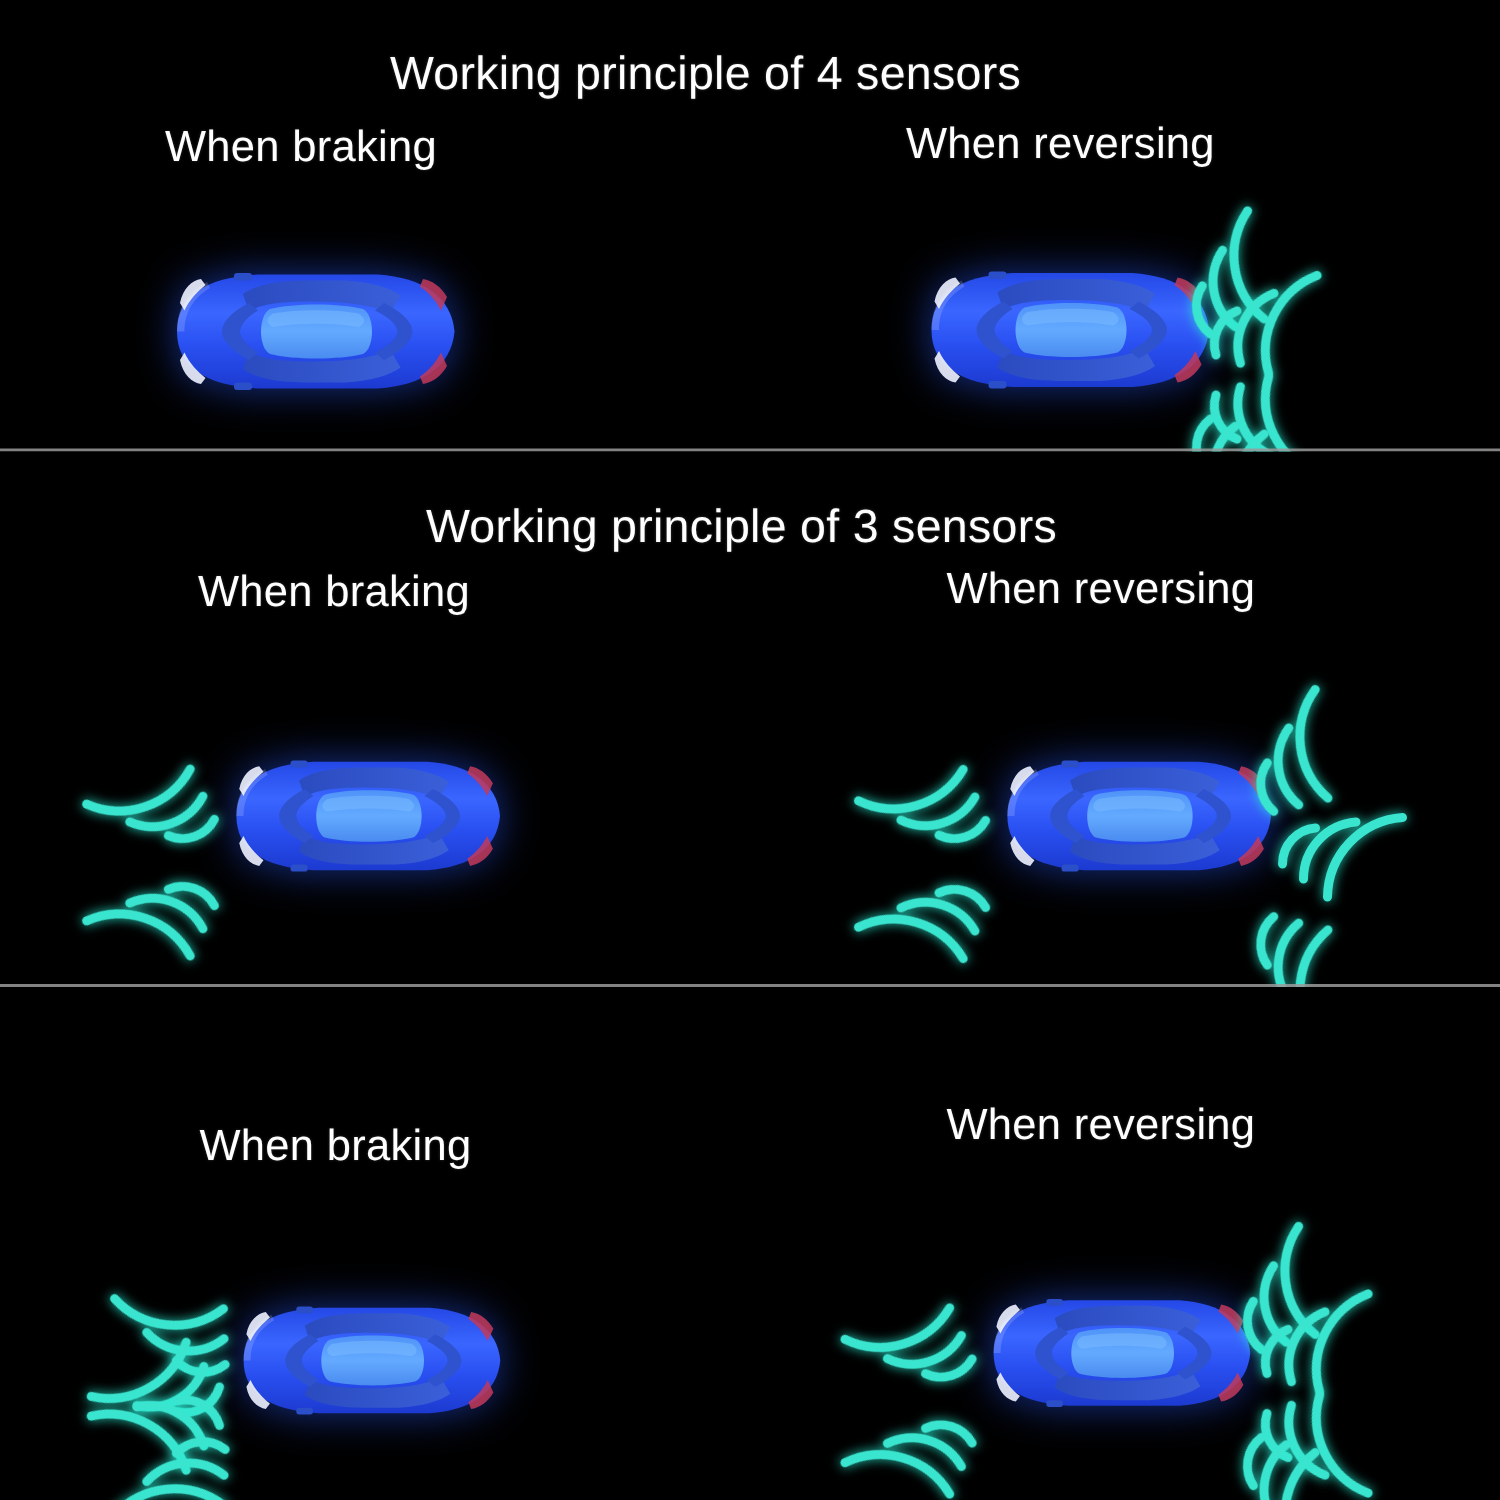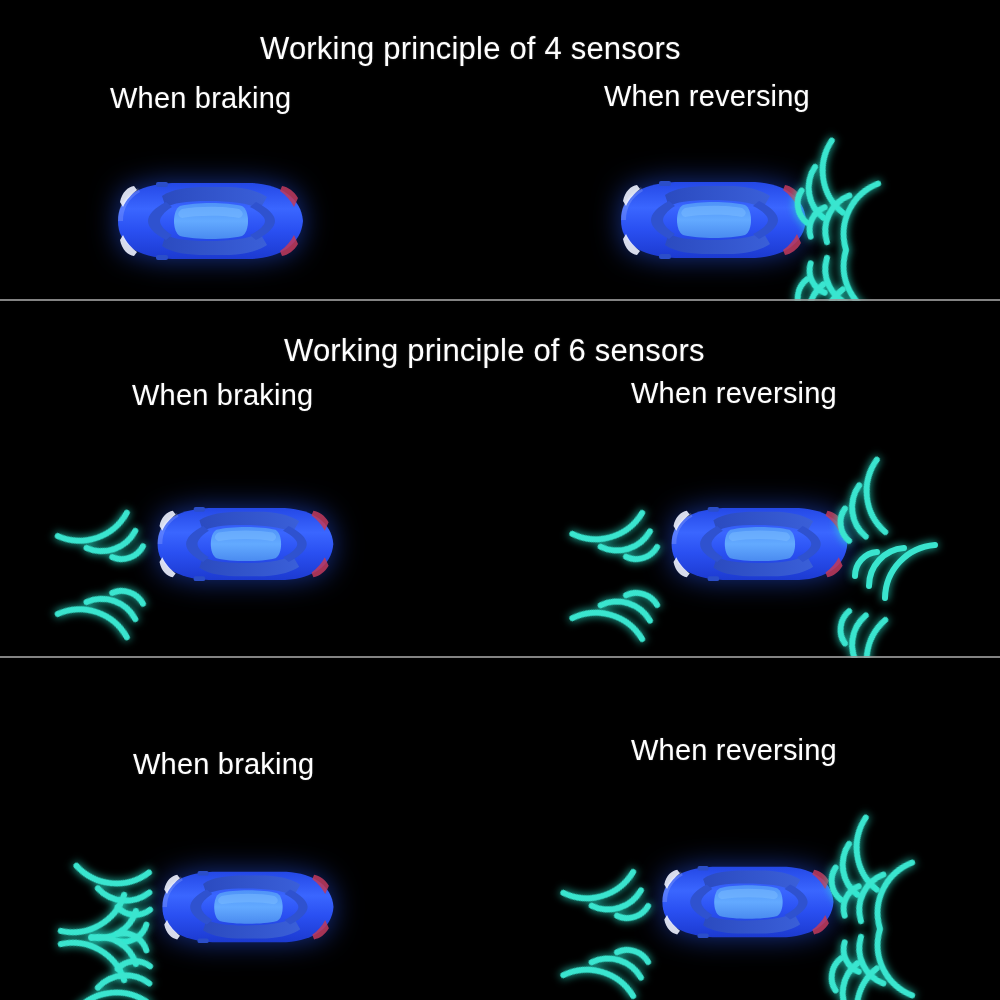--- a/index.html
+++ b/index.html
@@ -148,21 +148,21 @@
             </g>
           </svg>
         </div>
     </div>
 
     <div class="divider" style="top:299px;"></div>
   </div>
 
   <div class="panel" style="top:303px;height:355px;">
 
-    <div class="panel-title" style="left:284px;top:30px;font-size:31px;">Working principle of 6 sensors</div>
+    <div class="panel-title" style="left:284px;top:30px;font-size:31px;">Working principle of 3 sensors</div>
 
     <div class="sub-label" style="left:132px;top:76px;font-size:29px;">When braking</div>
 
     <div class="sub-label" style="left:631px;top:74px;font-size:29px;">When reversing</div>
 
     <div class="scene" style="left:0px;top:0px;width:500px;height:355px;">
       <div class="car-wrap" style="left:150px;top:198px;width:190px;height:86px;">
         <svg viewBox="0 0 200 90" width="190" height="86">
           <g>
             <path d="M8 45 C8 22 26 9 62 7 L142 7 C172 9 191 22 193 45 C191 68 172 81 142 83 L62 83 C26 81 8 68 8 45 Z" fill="url(#bodyA)"></path>

